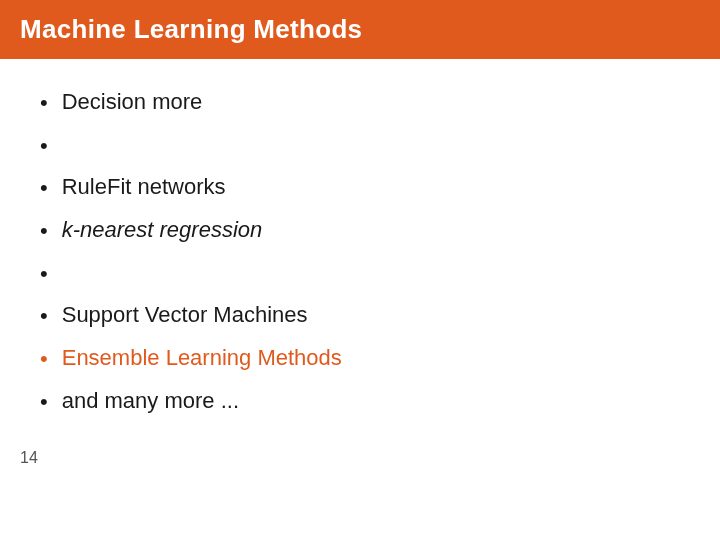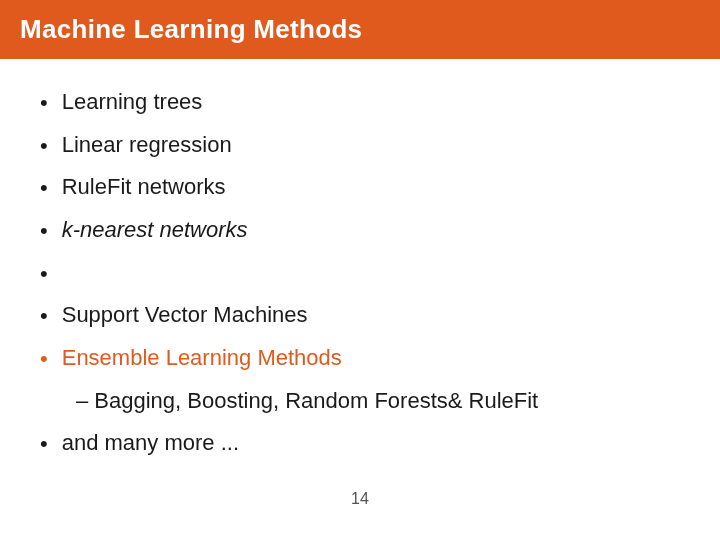--- a/index.html
+++ b/index.html
@@ -84,21 +84,21 @@
       margin-left: 36px;
       line-height: 1.35;
     }
 
     .italic-text {
       font-style: italic;
     }
 
     .footer-area {
       display: flex;
-      justify-content: center;
+      justify-content: flex-start;
       padding: 0 20px 12px 20px;
     }
 
     .page-number {
       font-size: 16px;
       color: #555555;
     }
   </style>
 </head>
 <body>
@@ -107,57 +107,53 @@
 
   <div class="header-bar">
     <span class="header-title">Machine Learning Methods</span>
   </div>
 
   <div class="content-area">
     <ul class="bullet-list">
 
       <li>
         <span class="bullet-dot">•</span>
-        <span>Learning trees</span>
+        <span>Decision more</span>
       </li>
 
       <li>
         <span class="bullet-dot">•</span>
-        <span>Linear regression</span>
       </li>
 
       <li>
         <span class="bullet-dot">•</span>
         <span>RuleFit networks</span>
       </li>
 
       <li>
         <span class="bullet-dot">•</span>
-        <span class="italic-text">k-nearest networks</span>
+        <span class="italic-text">k-nearest regression</span>
       </li>
 
       <li>
         <span class="bullet-dot">•</span>
       </li>
 
       <li>
         <span class="bullet-dot">•</span>
         <span>Support Vector Machines</span>
       </li>
 
       <li>
         <span class="bullet-dot ensemble-highlight">•</span>
         <span class="ensemble-highlight">Ensemble Learning Methods</span>
       </li>
 
     </ul>
 
-    <div class="sub-indent">
-      <span>– Bagging, Boosting, Random Forests&amp; RuleFit</span>
-    </div>
 
     <ul class="bullet-list">
       <li>
         <span class="bullet-dot">•</span>
         <span>and many more ...</span>
       </li>
     </ul>
 
   </div>
 

